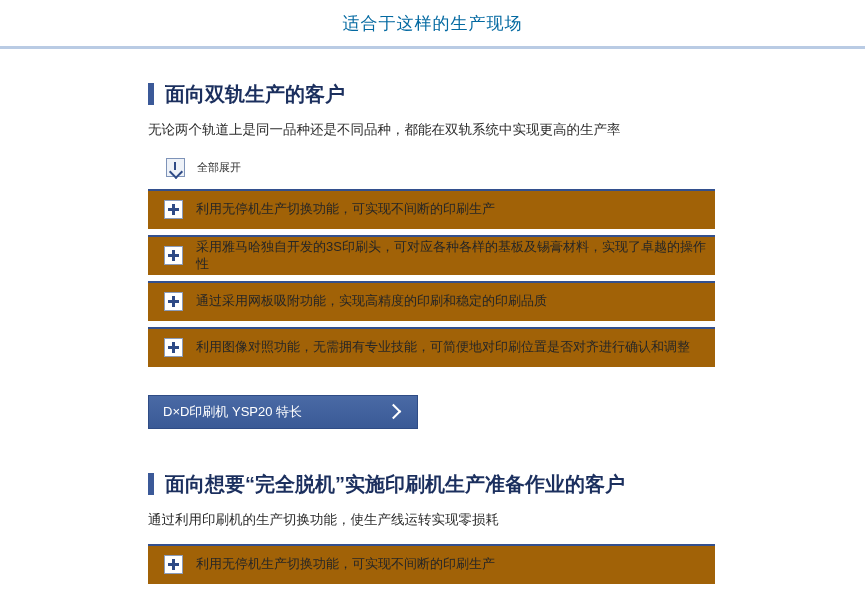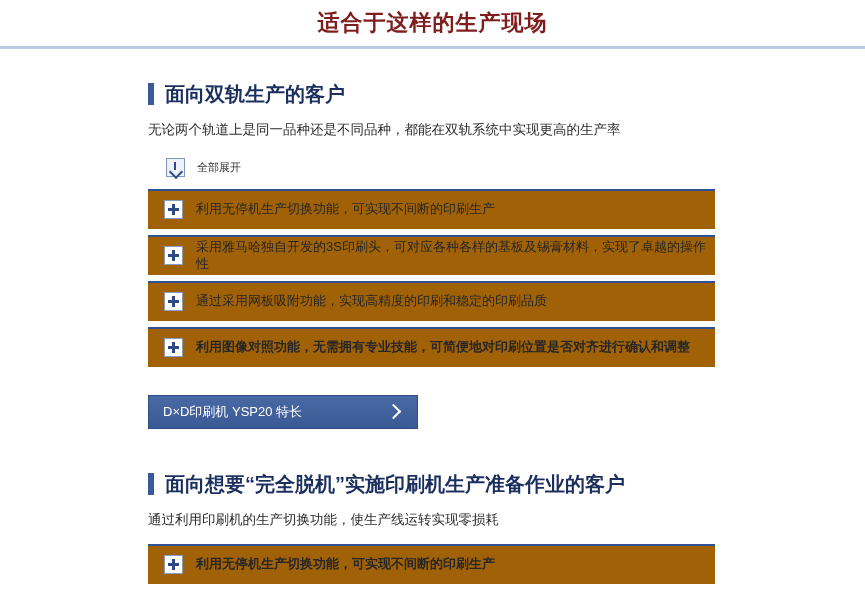--- a/index.html
+++ b/index.html
@@ -24,24 +24,24 @@
   
   .banner {
     height: 46px;
     border-bottom: 3px solid #b9cbe4;
     display: flex;
     align-items: center;
     justify-content: center;
     background: #ffffff;
   }
   .banner-title {
-    font-size: 22px;
-    color: #7f1d1d;
+    font-size: 17px;
+    color: #0369a1;
     letter-spacing: 1px;
-    font-weight: 700;
+    font-weight: 400;
   }
 
   
   .content {
     padding: 0 0 0 0;
   }
   .section {
     padding-left: 148px;
     padding-right: 150px;
   }
@@ -123,21 +123,21 @@
   .acc-item {
     background: #a16207;
     border-top: 2px solid #33508e;
     display: flex;
     align-items: center;
     height: 38px;
     padding-left: 16px;
     margin-bottom: 6px;
     cursor: pointer;
   }
-  .acc-item:last-child { margin-bottom: 12px; font-weight: bold; }
+  .acc-item:last-child { margin-bottom: 12px; }
   .plus-icon {
     width: 17px;
     height: 17px;
     border: 1px solid #8b9cbb;
     background: #ffffff;
     position: relative;
     margin-right: 13px;
     flex: none;
   }
   .plus-icon::before {

